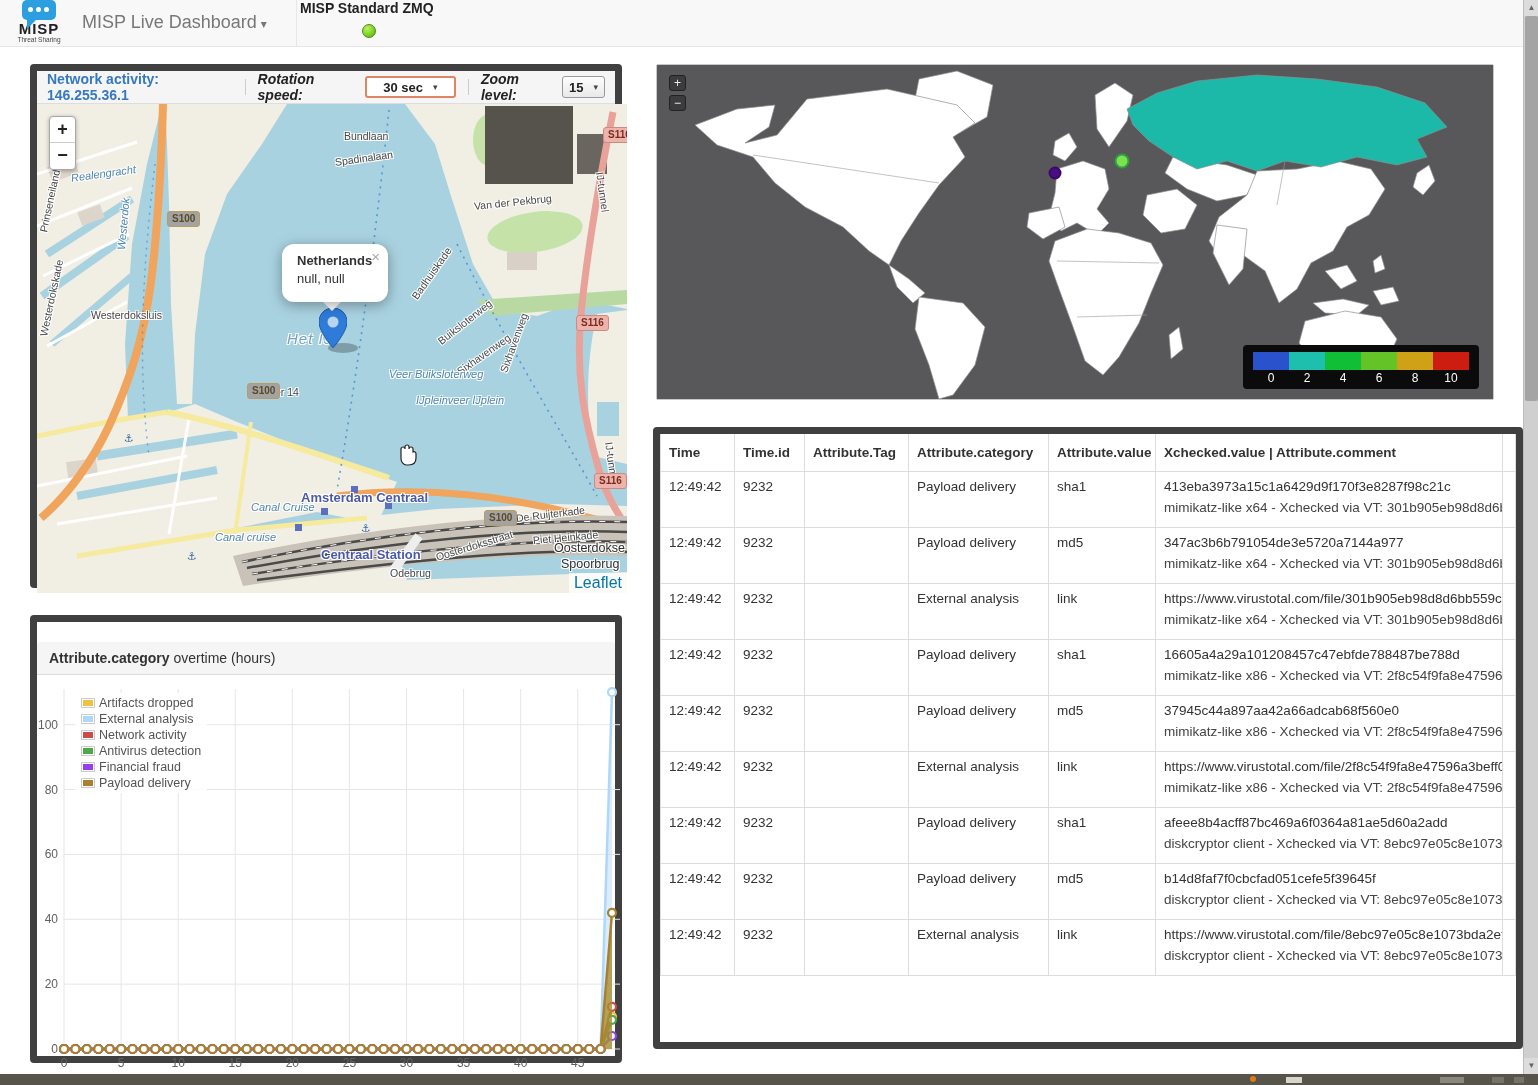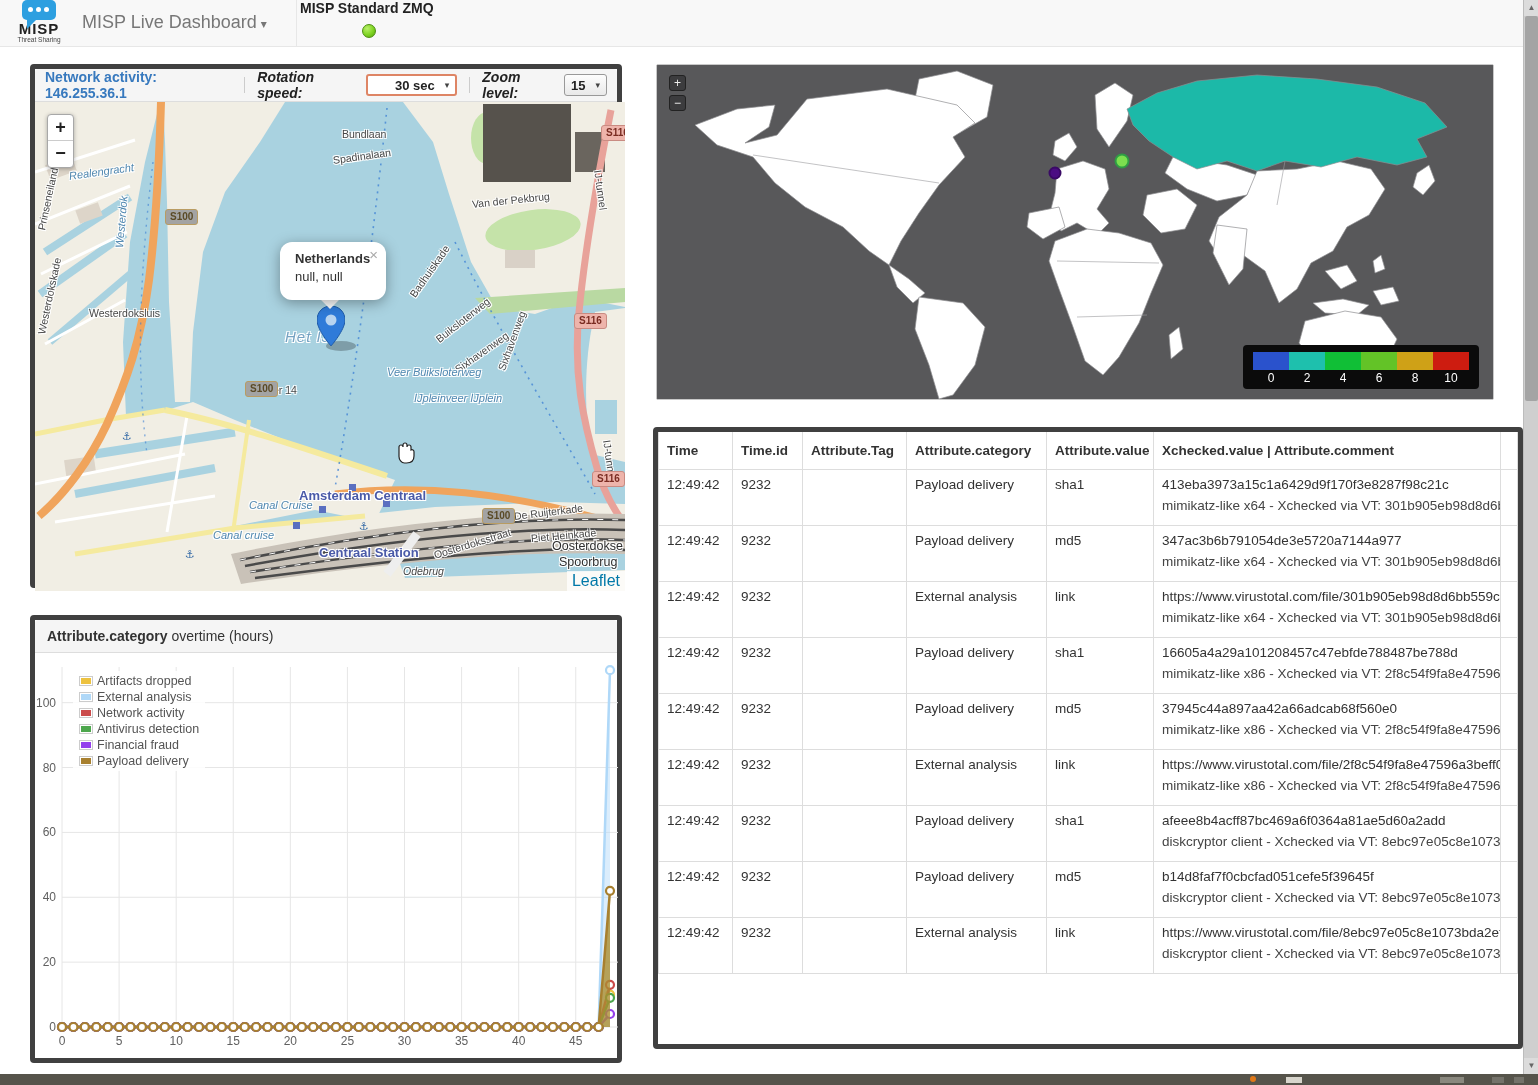--- a/index.html
+++ b/index.html
@@ -17,33 +17,33 @@
   .brand-sub { font-size:6.5px; color:#444; }
   .nav-title { position:absolute; left:82px; top:12px; font-size:18px; color:#777; }
   .nav-title .caret { font-size:12px; color:#777; margin-left:4px; }
   .nav-sep { position:absolute; left:296px; top:0; height:47px; border-left:1px solid #e7e7e7; }
   .nav-zmq { position:absolute; left:300px; top:0; }
   .zmq-label { font-size:14px; font-weight:bold; color:#222; padding-top:0px; display:block; }
   .zmq-led { display:block; margin:8px 0 0 62px; width:14px; height:14px; border-radius:50%;
              background:radial-gradient(circle at 35% 30%, #b9f06a, #7ed321 55%, #53a00e); border:1px solid #4e8f12; }
 
   
-  .panel { position:absolute; background:#fff; border:5px solid #404040; border-radius:4px; }
+  .panel { position:absolute; background:#fff; border:7px solid #404040; border-radius:4px; }
   .panel-hd { background:#f5f5f5; border-bottom:1px solid #ddd; border-radius:4px 4px 0 0; }
 
   
   #map-panel { left:30px; top:64px; width:592px; height:524px; }
   #map-panel .panel-hd { height:33px; display:flex; align-items:center; padding:0 10px; gap:8px; font-size:14px; }
   .net-title { color:#3779be; font-weight:bold; }
   .hd-div { width:1px; height:16px; background:#ccc; margin:0 4px; }
   .opt-label { font-style:italic; font-weight:bold; color:#222; }
   .sel { display:inline-flex; align-items:center; gap:10px; font-size:13px; font-weight:bold; color:#222;
          background:linear-gradient(#fdfdfd,#e9e9e9); border:1px solid #999; border-radius:3px; padding:1px 6px; height:22px; }
   .sel .caret { font-size:9px; color:#444; }
-  .sel-rot { border:2px solid #de8565; background:#fff; width:96px; justify-content:flex-end; }
+  .sel-rot { border:2px solid #de8565; background:#fff; width:96px; justify-content:center; }
 
   .leafmap { position:relative; width:590px; height:489px; overflow:hidden; background:#a9d2e0; cursor:grab; }
   .ml { position:absolute; white-space:nowrap; transform-origin:0 50%;
         text-shadow:-1px -1px 0 #fff,1px -1px 0 #fff,-1px 1px 0 #fff,1px 1px 0 #fff,0 1px 0 #fff; }
   .ml-city  { font-size:13px; font-weight:bold; color:#4a5aa8; }
   .ml-city2 { font-size:12.5px; color:#2e2e2e; }
   .ml-street{ font-size:10.5px; color:#474747; }
   .ml-water { font-size:11px; font-style:italic; color:#4f87b0; }
   .ml-waterbig { font-size:15px; font-style:italic; color:#74a2c2; letter-spacing:1px; }
   .mbadge { position:absolute; font-size:10px; font-weight:bold; padding:0 4px; border-radius:3px; line-height:14px; }
@@ -81,21 +81,21 @@
   .logs-filters { margin-left:auto; display:flex; align-items:center; gap:6px; font-size:13px; color:#222; }
   .logs-filters input { width:13px; height:13px; }
   table.logs { border-collapse:collapse; width:100%; table-layout:fixed; font-size:13.5px; color:#333; }
   table.logs th, table.logs td { border:1px solid #ddd; padding:7px 8px; text-align:left; vertical-align:top; overflow:hidden; white-space:nowrap; }
   table.logs th { font-weight:bold; height:37px; vertical-align:middle; border-top:none; }
   table.logs td { height:56px; }
   td .cmt { margin-top:6px; color:#444; }
 
   
   #chart-panel { left:30px; top:615px; width:592px; height:448px; }
-  #chart-panel .panel-hd { height:33px; line-height:32px; padding:0 12px; font-size:14px; color:#333; }
+  #chart-panel .panel-hd { height:33px; line-height:32px; padding:0 12px; font-size:14px; color:#333;margin-top:20px; }
   #chart-panel .panel-hd b { font-weight:bold; }
   .chart-body { position:relative; width:590px; height:413px; }
   .chart-legend { position:absolute; left:38px; top:18px; background:rgba(255,255,255,.85); padding:2px 6px 2px 2px; z-index:2; }
   .chart-legend .row { display:flex; align-items:center; height:16px; }
   .chart-legend .sw { width:14px; height:10px; border:1px solid #ccc; padding:1px; background-clip:content-box!important; margin:0 4px; }
   .chart-legend .lb { font-size:12.5px; color:#545454; }
 
   
   .vscroll { position:absolute; right:0; top:0; width:15px; height:1074px; background:#cfcfcf; border-left:1px solid #bcbcbc; }
   .vs-btn { position:absolute; left:0; width:15px; height:16px; background:#dcdcdc; color:#666; font-size:8px; text-align:center; line-height:16px; cursor:pointer; }
@@ -229,21 +229,21 @@
         <span class="ml ml-water" style="left: 34px; top: 68px; transform: rotate(-8deg);">Realengracht</span>
         <span class="ml ml-water" style="left: 84px; top: 140px; transform: rotate(-85deg);">Westerdok</span>
         <span class="ml ml-street" style="left: 54px; top: 205px;">Westerdoksluis</span>
         <span class="ml ml-street" style="left: 6px; top: 226px; transform: rotate(-78deg);">Westerdokskade</span>
         <span class="ml ml-street" style="left: 6px; top: 122px; transform: rotate(-78deg);">Prinseneiland</span>
         <span class="ml ml-street" style="left: 214px; top: 282px;">Steiger 14</span>
         <span class="ml ml-city" style="left: 264px; top: 386px;">Amsterdam Centraal</span>
         <span class="ml ml-city" style="left: 284px; top: 443px;">Centraal Station</span>
         <span class="ml ml-water" style="left: 214px; top: 397px;">Canal Cruise</span>
         <span class="ml ml-water" style="left: 178px; top: 427px;">Canal cruise</span>
-        <span class="ml ml-street" style="left: 368px; top: 463px; font-style: italic;">Odebrug</span>
+        <span class="ml ml-street" style="left: 353px; top: 463px;">Odebrug</span>
         <span class="ml ml-street" style="left: 399px; top: 447px; transform: rotate(-17deg);">Oosterdoksstraat</span>
         <span class="ml ml-street" style="left: 479px; top: 408px; transform: rotate(-7deg);">De Ruijterkade</span>
         <span class="ml ml-street" style="left: 496px; top: 430px; transform: rotate(-5deg);">Piet Heinkade</span>
         <span class="ml ml-city2" style="left: 517px; top: 437px;">Oosterdokse</span>
         <span class="ml ml-city2" style="left: 524px; top: 453px;">Spoorbrug</span>
         <span class="ml ml-street" style="left: 563px; top: 62px; transform: rotate(82deg);">IJ-tunnel</span>
         <span class="ml ml-street" style="left: 572px; top: 332px; transform: rotate(82deg);">IJ-tunnel</span>
         <span class="mbadge mbadge-tan" style="left: 130px; top: 107px;">S100</span>
         <span class="mbadge mbadge-tan" style="left: 210px; top: 279px;">S100</span>
         <span class="mbadge mbadge-tan" style="left: 447px; top: 406px;">S100</span>

